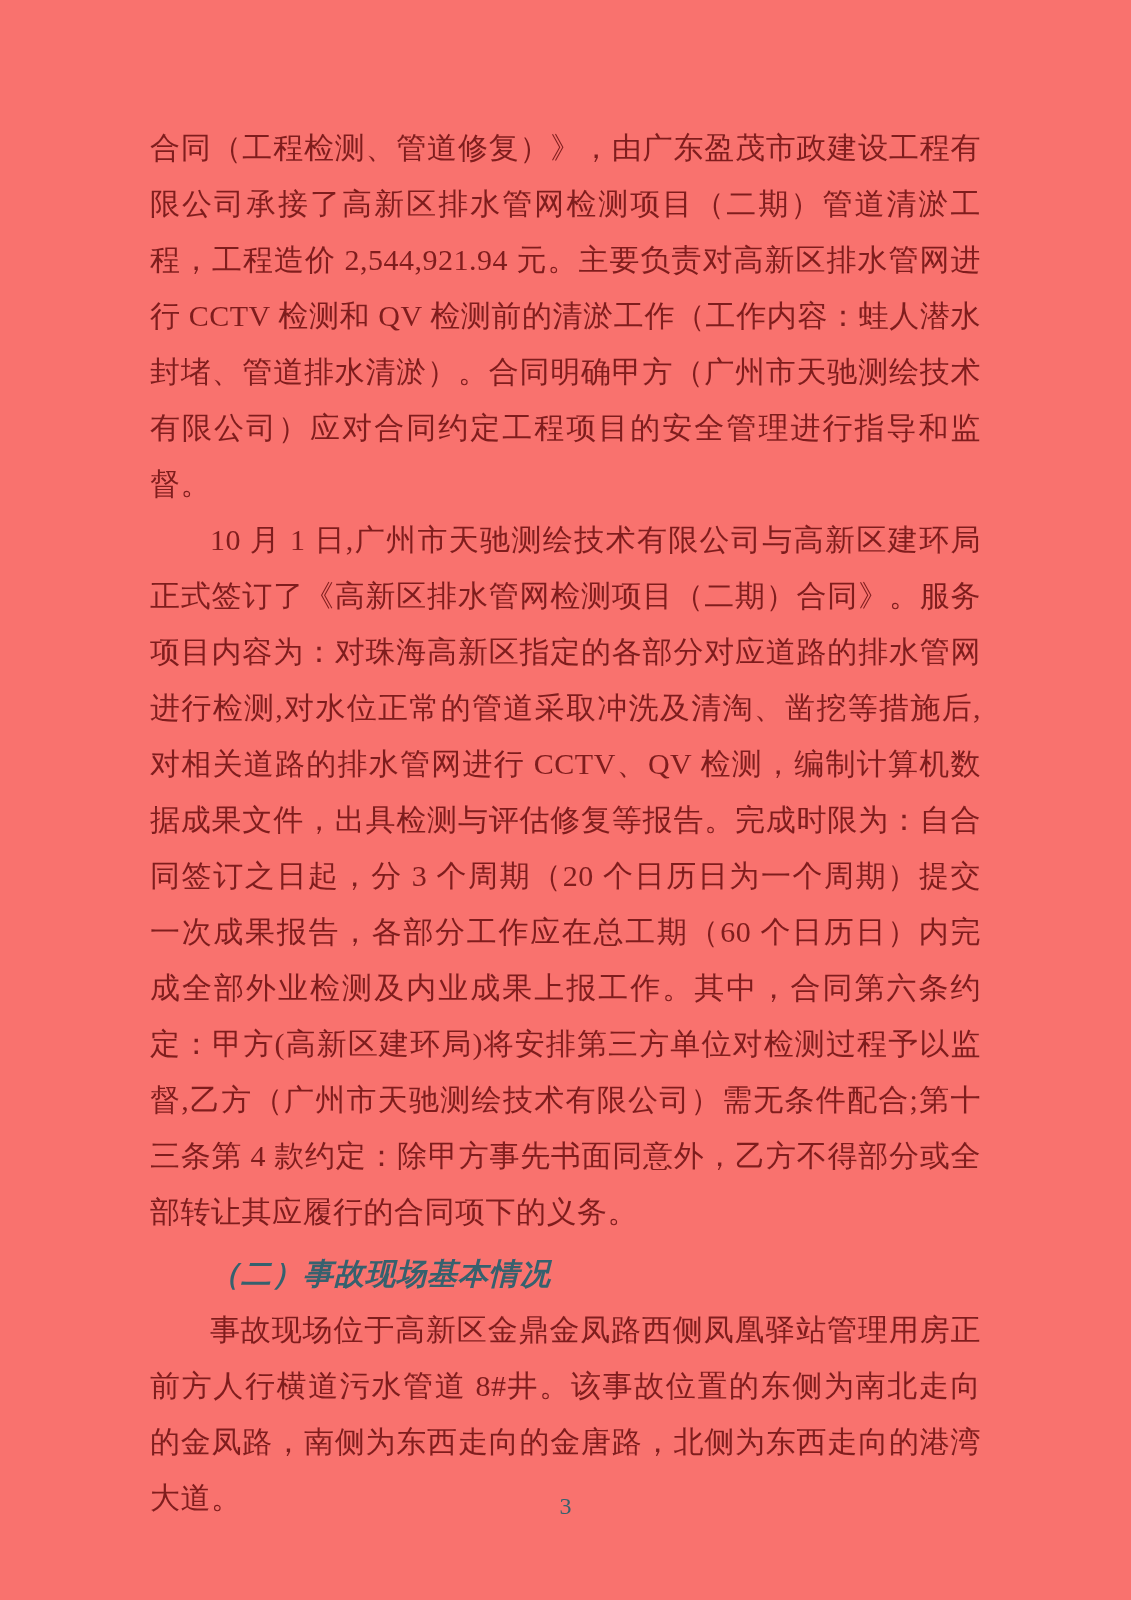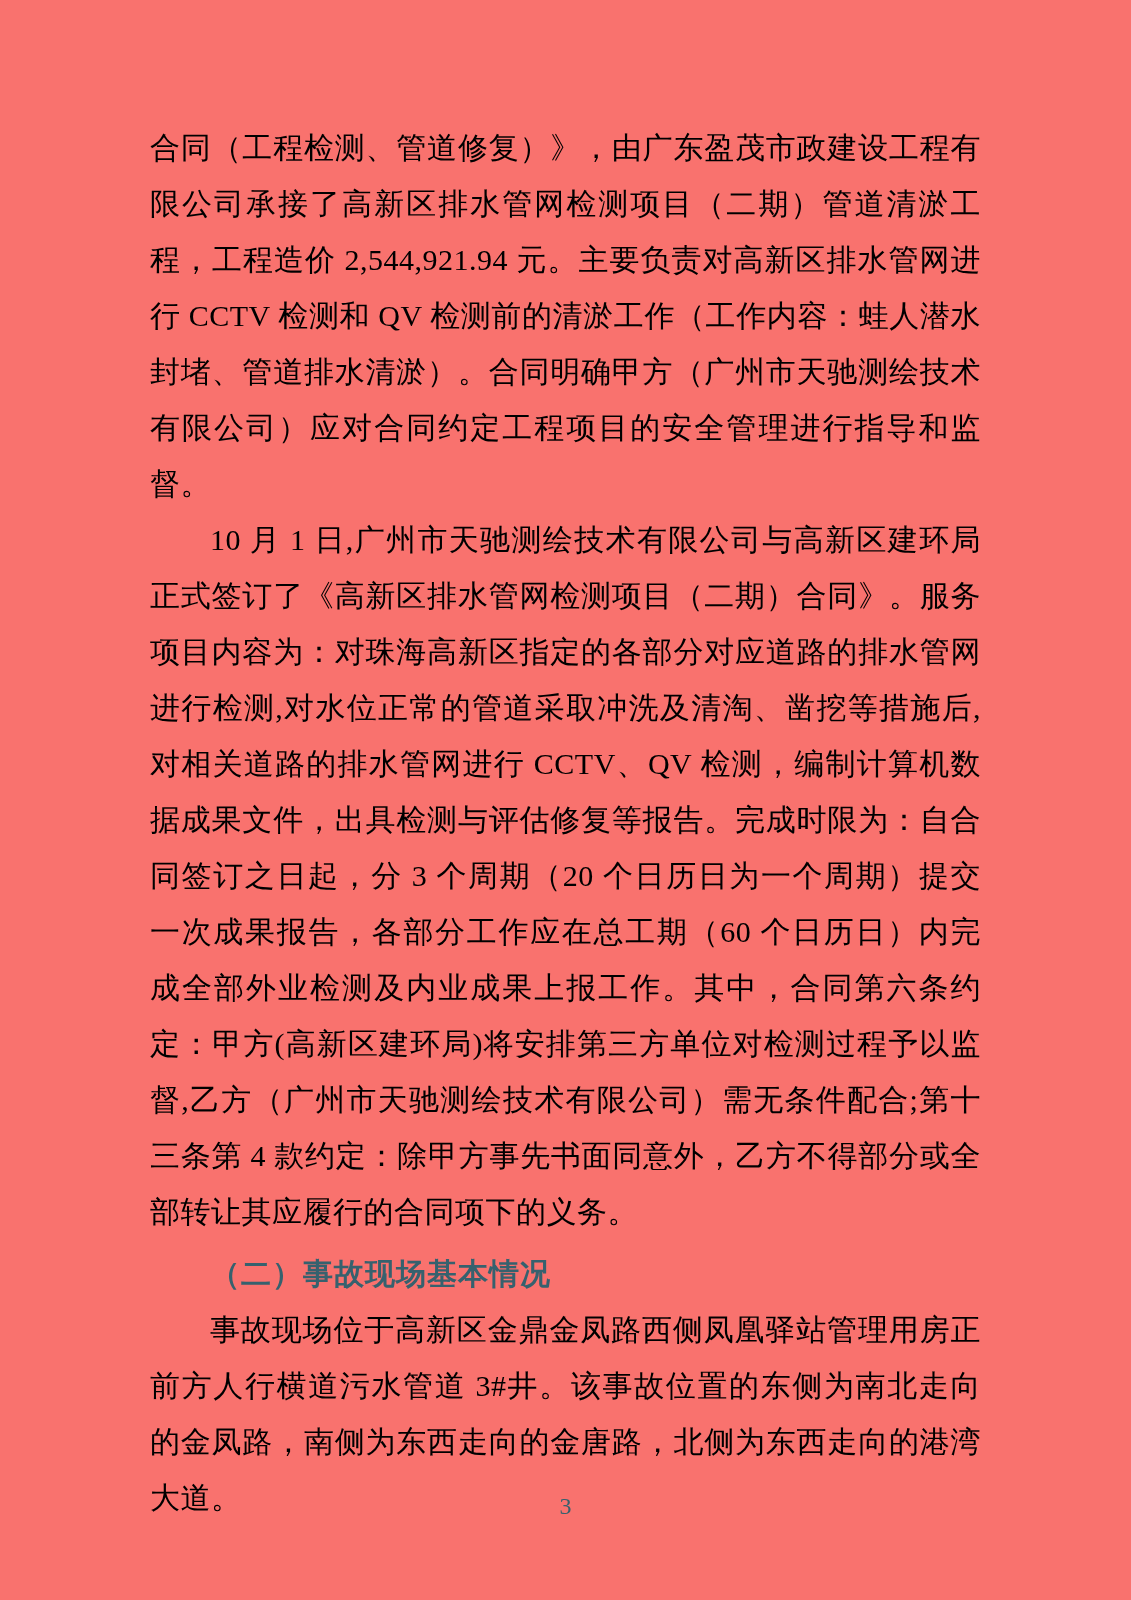--- a/index.html
+++ b/index.html
@@ -23,39 +23,40 @@
     height: 1600px;
     box-sizing: border-box;
     padding: 120px 150px 60px 150px;
   }
   .body-text {
     font-size: 30px;
     line-height: 56px;
     letter-spacing: 0.5px;
     text-align: justify;
     text-justify: inter-ideograph;
-    color: #000000;
+    color: #7f1d1d;
     margin: 0;
   }
   .para {
     margin: 0 0 0 0;
   }
   .para.indent {
     text-indent: 60px;
     font-family: Liberation Serif, serif;
   }
   .section-heading {
     font-size: 30px;
     line-height: 56px;
     font-weight: bold;
     font-family: "DejaVu Serif", serif;
     color: #36616e;
     text-indent: 60px;
     margin: 6px 0 0 0;
     letter-spacing: 1px;
+    font-style: italic;
   }
   .page-number {
     position: absolute;
     bottom: 80px;
     left: 0;
     width: 100%;
     text-align: center;
     font-size: 24px;
     color: #36616e;
     font-family: "Liberation Serif", serif;
@@ -65,17 +66,17 @@
 <body>
 
 <div class="page">
 
   <p class="body-text para">合同（工程检测、管道修复）》，由广东盈茂市政建设工程有限公司承接了高新区排水管网检测项目（二期）管道清淤工程，工程造价 2,544,921.94 元。主要负责对高新区排水管网进行 CCTV 检测和 QV 检测前的清淤工作（工作内容：蛙人潜水封堵、管道排水清淤）。合同明确甲方（广州市天驰测绘技术有限公司）应对合同约定工程项目的安全管理进行指导和监督。</p>
 
   <p class="body-text para indent">10 月 1 日,广州市天驰测绘技术有限公司与高新区建环局正式签订了《高新区排水管网检测项目（二期）合同》。服务项目内容为：对珠海高新区指定的各部分对应道路的排水管网进行检测,对水位正常的管道采取冲洗及清淘、凿挖等措施后,对相关道路的排水管网进行 CCTV、QV 检测，编制计算机数据成果文件，出具检测与评估修复等报告。完成时限为：自合同签订之日起，分 3 个周期（20 个日历日为一个周期）提交一次成果报告，各部分工作应在总工期（60 个日历日）内完成全部外业检测及内业成果上报工作。其中，合同第六条约定：甲方(高新区建环局)将安排第三方单位对检测过程予以监督,乙方（广州市天驰测绘技术有限公司）需无条件配合;第十三条第 4 款约定：除甲方事先书面同意外，乙方不得部分或全部转让其应履行的合同项下的义务。</p>
 
   <h2 class="section-heading">（二）事故现场基本情况</h2>
 
-  <p class="body-text para indent">事故现场位于高新区金鼎金凤路西侧凤凰驿站管理用房正前方人行横道污水管道 3#井。该事故位置的东侧为南北走向的金凤路，南侧为东西走向的金唐路，北侧为东西走向的港湾大道。</p>
+  <p class="body-text para indent">事故现场位于高新区金鼎金凤路西侧凤凰驿站管理用房正前方人行横道污水管道 8#井。该事故位置的东侧为南北走向的金凤路，南侧为东西走向的金唐路，北侧为东西走向的港湾大道。</p>
 
   <div class="page-number">3</div>
 
 </div>
 
 </body></html>

